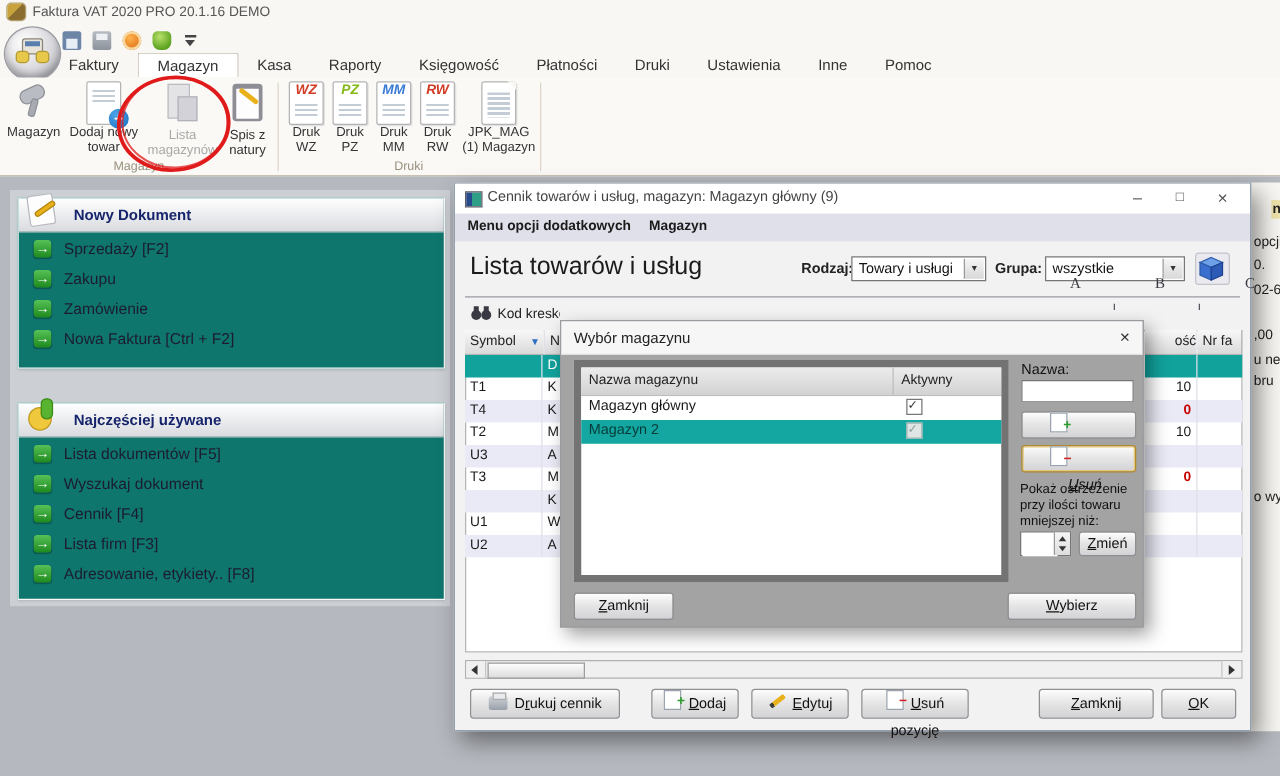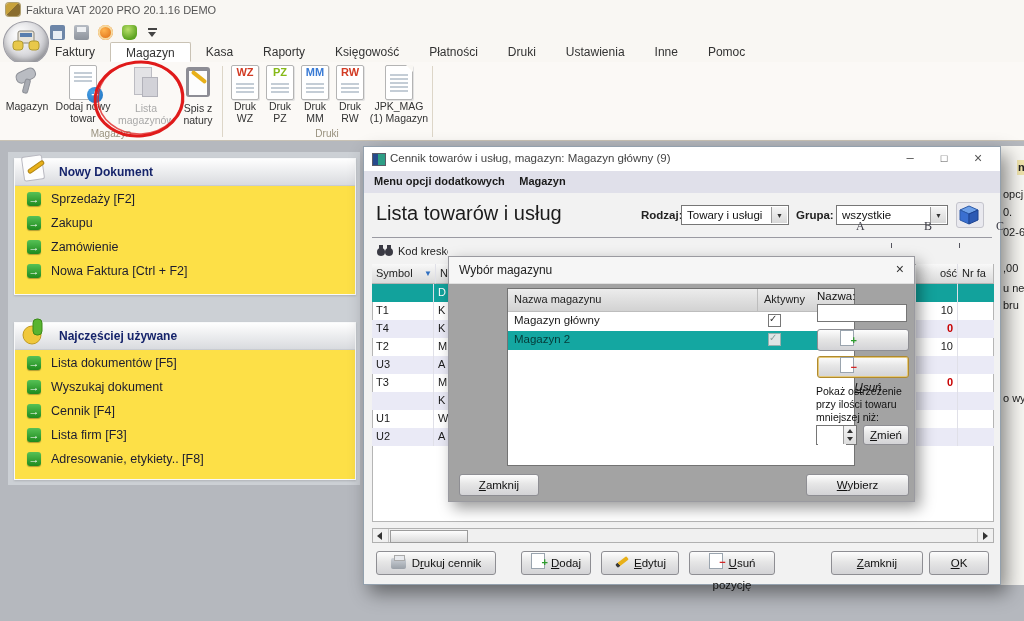--- a/index.html
+++ b/index.html
@@ -30,42 +30,42 @@
   .ribbon{position:absolute;left:0;top:62px;width:1024px;height:78px;background:#fbf9f6;}
   .grp-label{position:absolute;bottom:1px;font-size:10px;color:#98917e;text-align:center;}
   .grp-label.g1{left:0;width:222px;}
   .grp-label.g2{left:222px;width:210px;}
   .vsep{position:absolute;top:4px;bottom:3px;width:1px;background:#ddd6c8;}
   .vsep.s1{left:222px;} .vsep.s2{left:432px;}
   .ritem{position:absolute;top:3px;height:62px;text-align:center;}
   .rlabel{font-size:10.5px;color:#333;line-height:11.5px;margin-top:2px;}
   .ritem.disabled .rlabel{color:#a9a9a9;}
   .ricon{height:34px;position:relative;}
-  .docicon{position:relative;width:26px;height:33px;margin:0 auto;background:#fff;border:1px solid #b4b4b4;border-radius:2px;box-shadow:1px 1px 0 #e2e2e2;}
+  .docicon{position:relative;width:26px;height:33px;margin:0 auto;background:#fff;border:1px solid #b4b4b4;border-radius:2px;box-shadow:1px 1px 0 #e2e2e2;font-style:italic;}
   .doc-badge{display:block;font-weight:bold;font-size:11px;letter-spacing:0;margin-top:0;}
   .doc-lines{position:absolute;left:4px;right:4px;top:17px;height:12px;background:repeating-linear-gradient(#c4cdd6 0 2px,transparent 2px 4px);}
   .fold::before{content:"";position:absolute;right:-1px;top:-1px;border-left:7px solid transparent;border-top:7px solid #f9f7f3;}
   .fold::after{content:"";position:absolute;right:-1px;top:6px;border-right:7px solid transparent;border-bottom:0;border-top:0;border-left:0;width:0;height:0;box-shadow:-1px -1px 0 #b4b4b4;}
   .stackicon{position:relative;width:24px;height:30px;margin:2px auto 0;}
   .stackicon::before{content:"";position:absolute;left:0;top:0;width:16px;height:26px;background:#e3e3e6;border:1px solid #bcbcc2;}
   .stackicon::after{content:"";position:absolute;left:8px;top:10px;width:14px;height:18px;background:#d2d2d8;border:1px solid #b2b2ba;}
   .clipicon{position:relative;width:24px;height:30px;margin:2px auto 0;background:#8d8d95;border-radius:3px;}
   .clipicon::before{content:"";position:absolute;left:3px;top:4px;right:3px;bottom:2px;background:#fdfdfd;}
   .clipicon::after{content:"";position:absolute;left:4px;top:8px;width:18px;height:4px;background:#e8b019;transform:rotate(38deg);border-radius:2px;}
   .addtower{position:relative;width:26px;height:33px;margin:0 auto;background:#fff;border:1px solid #b4b4b4;border-radius:2px;}
   .addtower .doc-lines{top:6px;}
   .addtower::after{content:"+";position:absolute;right:-7px;bottom:-4px;width:16px;height:16px;line-height:16px;border-radius:50%;background:radial-gradient(circle at 35% 30%,#4aa3e8,#1c6fbe);color:#fff;font-weight:bold;font-size:13px;}
   .annotation{position:absolute;left:88px;top:56px;pointer-events:none;}
   
   .right-strip{position:absolute;left:1001px;top:146px;width:23px;height:439px;background:#f7f6f2;overflow:hidden;}
   .frag{position:absolute;left:2px;font-size:11px;color:#222;white-space:nowrap;}
   .frag.hl{font-weight:bold;background:#efe3ac;width:23px;padding:1px 0 2px 1px;left:0;margin-left:16px;}
   
   .sidebar{position:absolute;left:8px;top:152px;width:352px;height:333px;background:#ccd0d5;}
-  .panel{position:absolute;left:6px;width:340px;background:#fde047;border:1px solid #f8f9fa;box-shadow:0 1px 2px rgba(0,0,0,.15);}
+  .panel{position:absolute;left:6px;width:340px;background:#0f766e;border:1px solid #f8f9fa;box-shadow:0 1px 2px rgba(0,0,0,.15);}
   .panel.p1{top:6px;height:135px;}
   .panel.p2{top:170px;height:156px;}
   .phead{position:relative;height:26px;background:linear-gradient(#fefefe,#d9dbdf);border-bottom:1px solid #c9ccd1;}
   .ptitle{position:absolute;left:44px;top:6px;font-size:12px;font-weight:bold;color:#16246b;}
   .picon{position:absolute;left:4px;top:-6px;width:32px;height:30px;}
   .plist{position:absolute;left:0;top:30px;right:0;}
   .pitem{position:relative;height:24px;}
   .bullet{position:absolute;left:12px;top:3px;width:14px;height:14px;background:linear-gradient(#56c156,#1e8a1e);border-radius:3px;color:#fff;font-size:11px;line-height:14px;text-align:center;font-weight:bold;box-shadow:0 1px 1px rgba(0,0,0,.3);}
   .pitem-label{position:absolute;left:36px;top:3px;font-size:12.5px;color:#1c1c30;}
   
@@ -126,21 +126,21 @@
   .docmini.minus::after{content:"−";color:#d42020;}
   .printmini{width:15px;height:11px;background:linear-gradient(#cdd2d8,#9aa0a8);border-radius:2px;}
   .printmini::after{content:"";position:absolute;left:3px;top:-3px;width:9px;height:4px;background:#e8eaee;border:1px solid #aaa;}
   .pencilmini{width:14px;height:14px;}
   .pencilmini::after{content:"";position:absolute;left:1px;top:5px;width:14px;height:4px;background:linear-gradient(90deg,#3b3b3b 0 3px,#e8b019 3px);transform:rotate(-38deg);border-radius:1px;}
   
   .dlg{position:absolute;left:448px;top:256px;width:467px;height:246px;background:#a3a3a3;border:1px solid #9a9aa0;box-shadow:5px 6px 14px rgba(0,0,0,.4);box-sizing:border-box;}
   .dtitle{position:absolute;left:0;top:0;right:0;height:26px;background:#f6f6f6;border-bottom:1px solid #e0e0e0;}
   .dtitle-text{position:absolute;left:10px;top:6px;font-size:12px;color:#222;}
   .dclose{position:absolute;right:10px;top:4px;font-size:14px;color:#333;}
-  .dtable{position:absolute;left:10px;top:31px;width:348px;height:178px;background:#fff;border:1px solid #737373;box-sizing:border-box;margin-left:48px;}
+  .dtable{position:absolute;left:10px;top:31px;width:348px;height:178px;background:#fff;border:6px solid #737373;box-sizing:border-box;}
   .dth{height:22px;display:flex;background:linear-gradient(#ececec,#d2d2d2);border-bottom:1px solid #bdbdbd;font-size:11px;color:#222;}
   .dth .c1{width:250px;padding:4px 0 0 6px;border-right:1px solid #bdbdbd;box-sizing:border-box;}
   .dth .c2{flex:1;padding:4px 0 0 6px;}
   .drow{height:19px;display:flex;font-size:11.5px;color:#1a1a1a;background:#f4f4fb;}
   .drow:nth-child(odd){background:#fff;}
   .drow.sel{background:#14a7a1;color:#053a38;}
   .drow .c1{width:250px;padding:2px 0 0 6px;box-sizing:border-box;}
   .drow .c2{flex:1;padding:2px 0 0 10px;}
   .cb{display:inline-block;width:11px;height:11px;background:#fff;border:1px solid #777;position:relative;}
   .cb::after{content:"✓";position:absolute;left:0px;top:-2px;font-size:10px;color:#333;}

